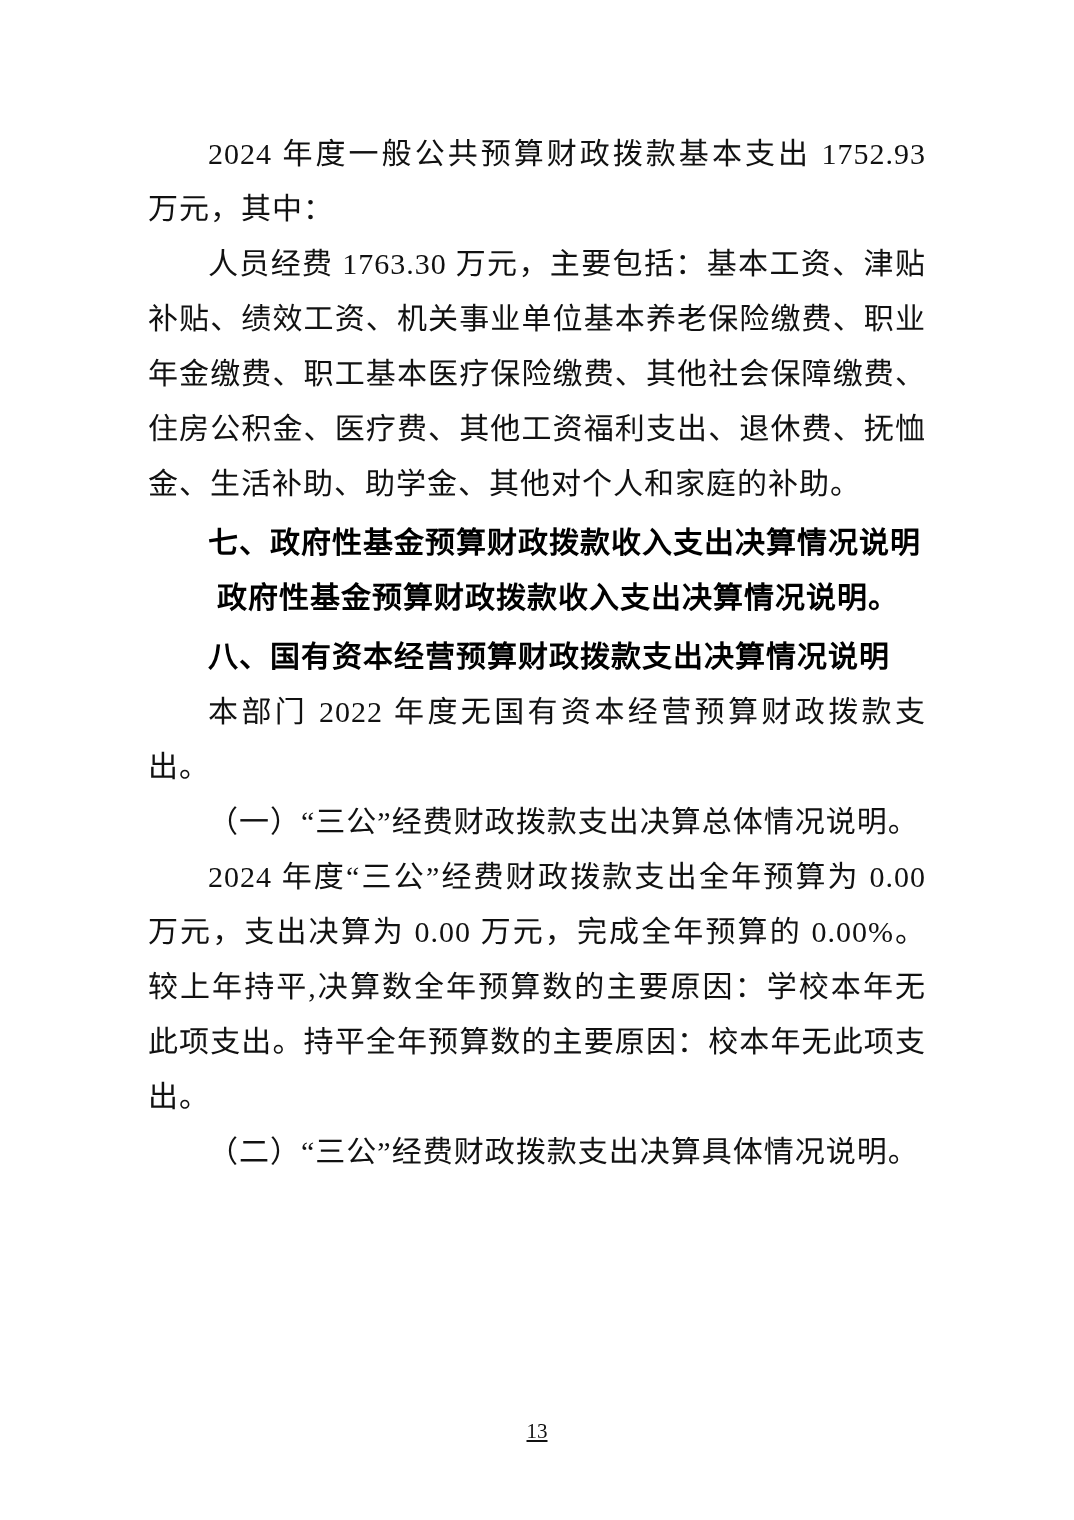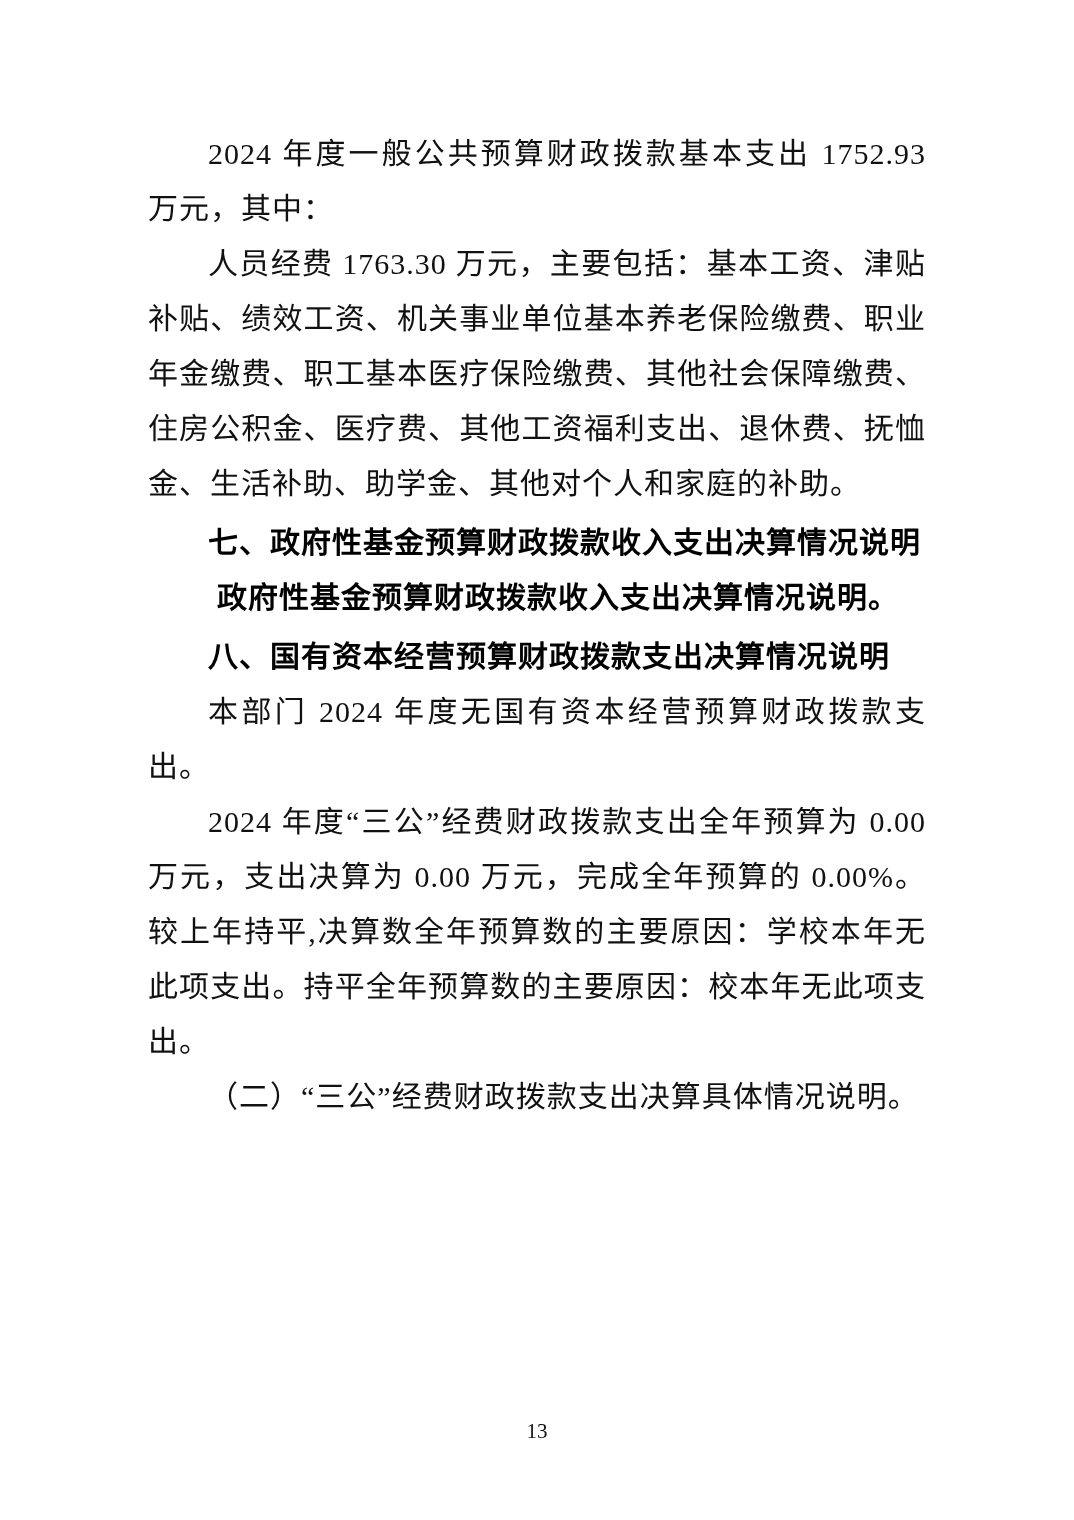--- a/index.html
+++ b/index.html
@@ -52,30 +52,32 @@
   }
   .footer {
     position: absolute;
     left: 0;
     right: 0;
     bottom: 76px;
     text-align: center;
     font-size: 21px;
     color: #111111;
     font-family: "Liberation Serif", "DejaVu Serif", serif;
+    text-decoration: underline;
   }
 </style>
 </head>
 <body>
 
 <div class="page">
   <div class="doc">
     <p class="body">2024 年度一般公共预算财政拨款基本支出 1752.93 万元，其中：</p>
     <p class="body">人员经费 1763.30 万元，主要包括：基本工资、津贴补贴、绩效工资、机关事业单位基本养老保险缴费、职业年金缴费、职工基本医疗保险缴费、其他社会保障缴费、住房公积金、医疗费、其他工资福利支出、退休费、抚恤金、生活补助、助学金、其他对个人和家庭的补助。</p>
     <p class="heading">七、政府性基金预算财政拨款收入支出决算情况说明</p>
     <p class="body-bold">政府性基金预算财政拨款收入支出决算情况说明。</p>
     <p class="heading">八、国有资本经营预算财政拨款支出决算情况说明</p>
-    <p class="body">本部门 2024 年度无国有资本经营预算财政拨款支出。</p>
+    <p class="body">本部门 2022 年度无国有资本经营预算财政拨款支出。</p>
+    <p class="subtitle">（一）“三公”经费财政拨款支出决算总体情况说明。</p>
     <p class="body">2024 年度“三公”经费财政拨款支出全年预算为 0.00 万元，支出决算为 0.00 万元，完成全年预算的 0.00%。较上年持平,决算数全年预算数的主要原因：学校本年无此项支出。持平全年预算数的主要原因：校本年无此项支出。</p>
     <p class="subtitle">（二）“三公”经费财政拨款支出决算具体情况说明。</p>
   </div>
   <div class="footer">13</div>
 </div>
 
 </body></html>

